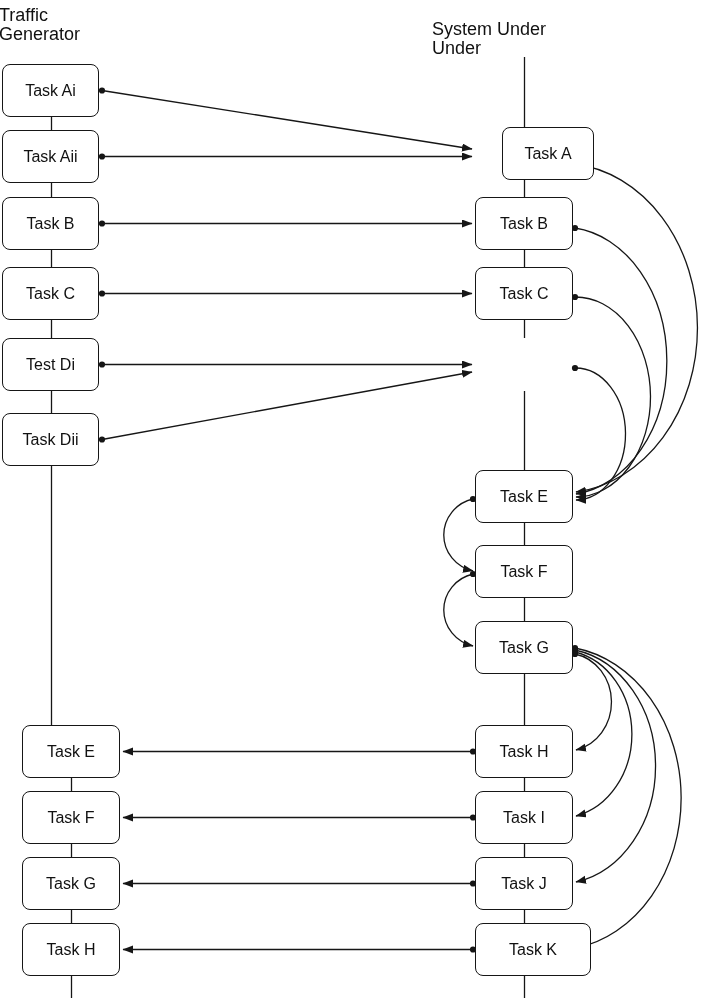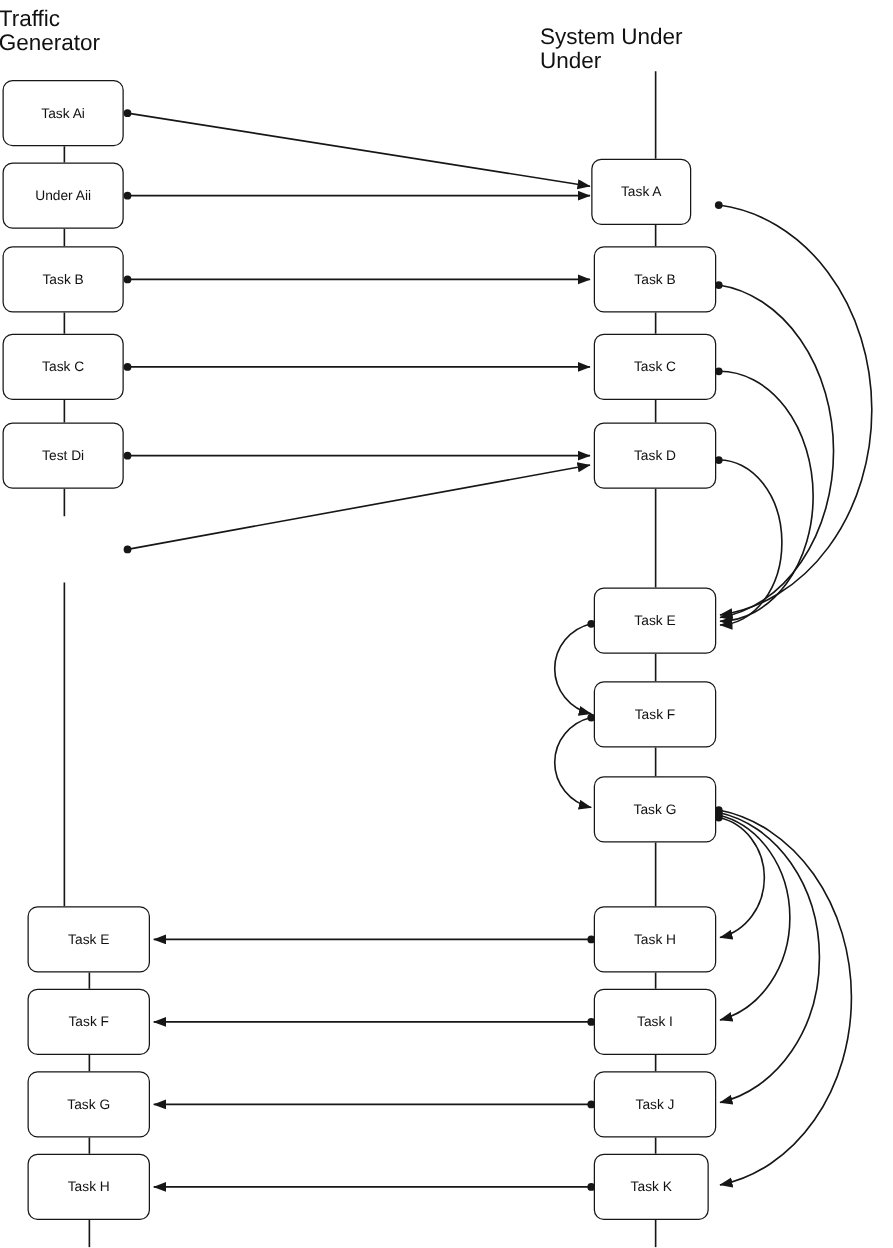--- a/index.html
+++ b/index.html
@@ -20,21 +20,21 @@
   }
   .node{
     position:absolute;
     height:53px;
     border:1.4px solid #161616;
     border-radius:8px;
     background:#ffffff;
     display:flex;
     align-items:center;
     justify-content:center;
-    font-size:11px;
+    font-size:16px;
     color:#111;
     box-sizing:border-box;
   }
   svg.wires{position:absolute;left:0;top:0;z-index:0;}
   .node{z-index:1;}
   .edge{fill:none;stroke:#161616;stroke-width:1.3;}
   .lifeline{stroke:#161616;stroke-width:1.3;}
 </style>
 </head>
 <body>
@@ -108,34 +108,34 @@
   <div class="col-header" style="left:-1px;top:6px;width:105px">
     <div>Traffic</div>
     <div>Generator</div>
   </div>
   <div class="col-header" style="left:432px;top:20px;width:141px">
     <div>System Under</div>
     <div>Under</div>
   </div>
 
   <div class="node" style="left:2px;top:64px;width:97px">Task Ai</div>
-  <div class="node" style="left:2px;top:130px;width:97px">Under Aii</div>
+  <div class="node" style="left:2px;top:130px;width:97px">Task Aii</div>
   <div class="node" style="left:2px;top:197px;width:97px">Task B</div>
   <div class="node" style="left:2px;top:267px;width:97px">Task C</div>
   <div class="node" style="left:2px;top:338px;width:97px">Test Di</div>
+  <div class="node" style="left:2px;top:413px;width:97px">Task Dii</div>
   <div class="node" style="left:22px;top:725px;width:98px">Task E</div>
   <div class="node" style="left:22px;top:791px;width:98px">Task F</div>
   <div class="node" style="left:22px;top:857px;width:98px">Task G</div>
   <div class="node" style="left:22px;top:923px;width:98px">Task H</div>
 
-  <div class="node" style="left:473px;top:127px;width:80px">Task A</div>
+  <div class="node" style="left:502px;top:127px;width:92px">Task A</div>
   <div class="node" style="left:475px;top:197px;width:98px">Task B</div>
   <div class="node" style="left:475px;top:267px;width:98px">Task C</div>
-  <div class="node" style="left:475px;top:338px;width:98px">Task D</div>
   <div class="node" style="left:475px;top:470px;width:98px">Task E</div>
   <div class="node" style="left:475px;top:545px;width:98px">Task F</div>
   <div class="node" style="left:475px;top:621px;width:98px">Task G</div>
   <div class="node" style="left:475px;top:725px;width:98px">Task H</div>
   <div class="node" style="left:475px;top:857px;width:98px">Task J</div>
   <div class="node" style="left:475px;top:791px;width:98px">Task I</div>
-  <div class="node" style="left:475px;top:923px;width:92px">Task K</div>
+  <div class="node" style="left:475px;top:923px;width:116px">Task K</div>
 
 </div>
 
 </body></html>

